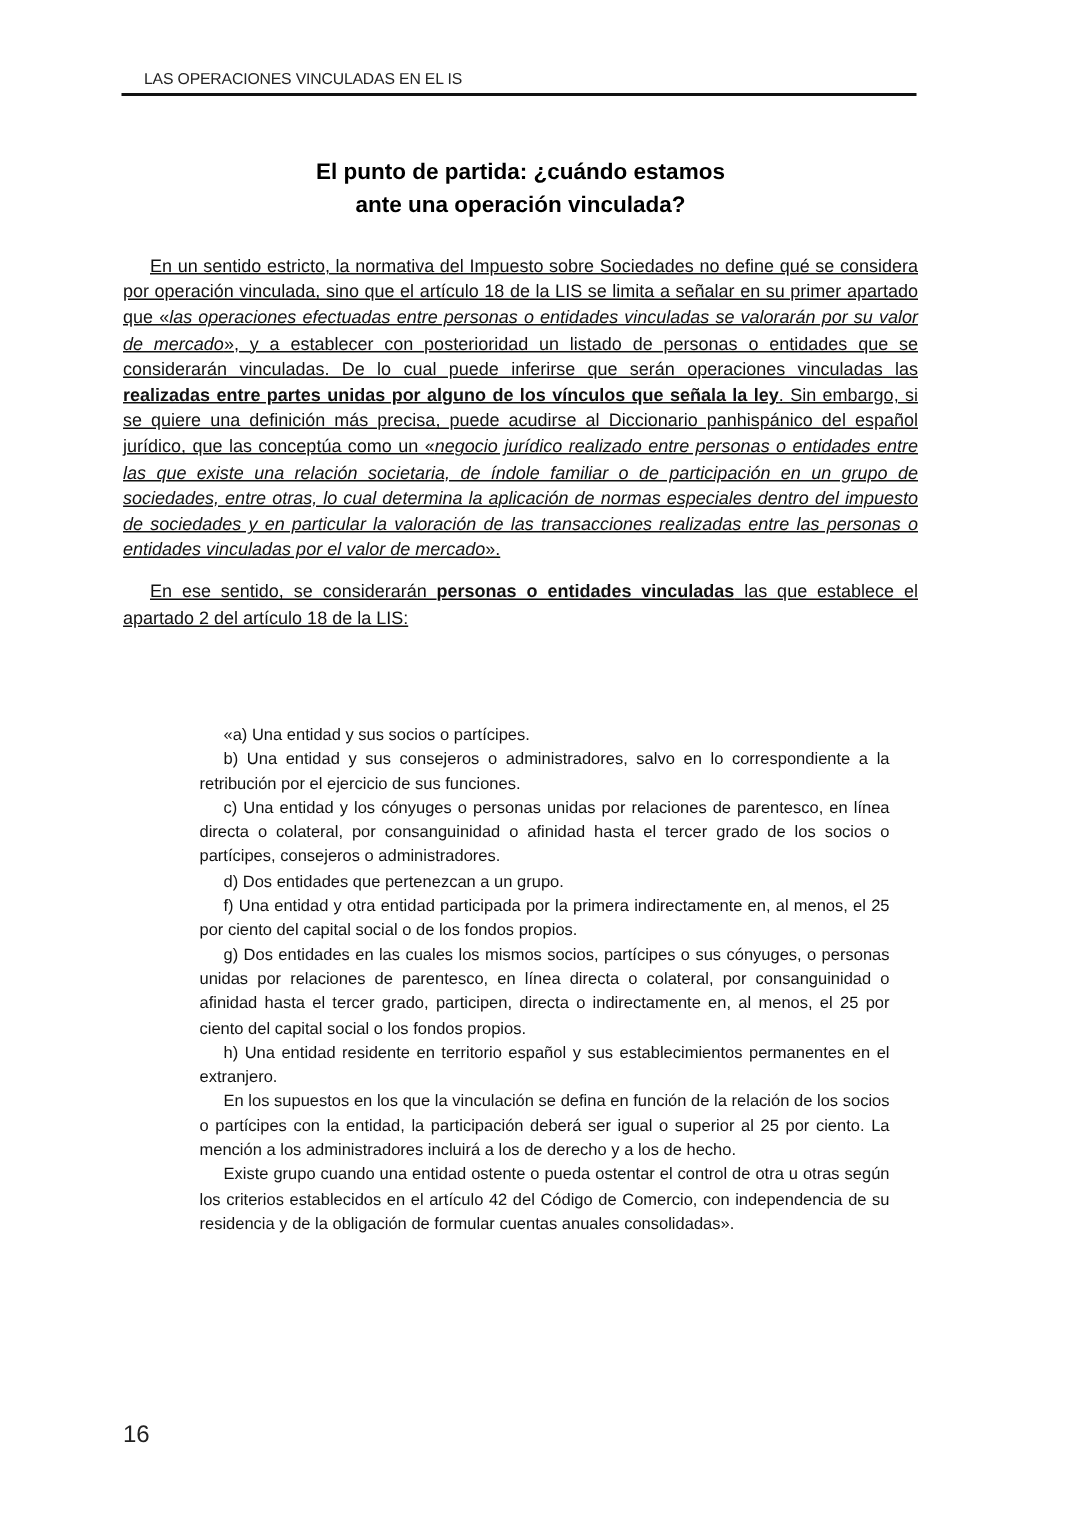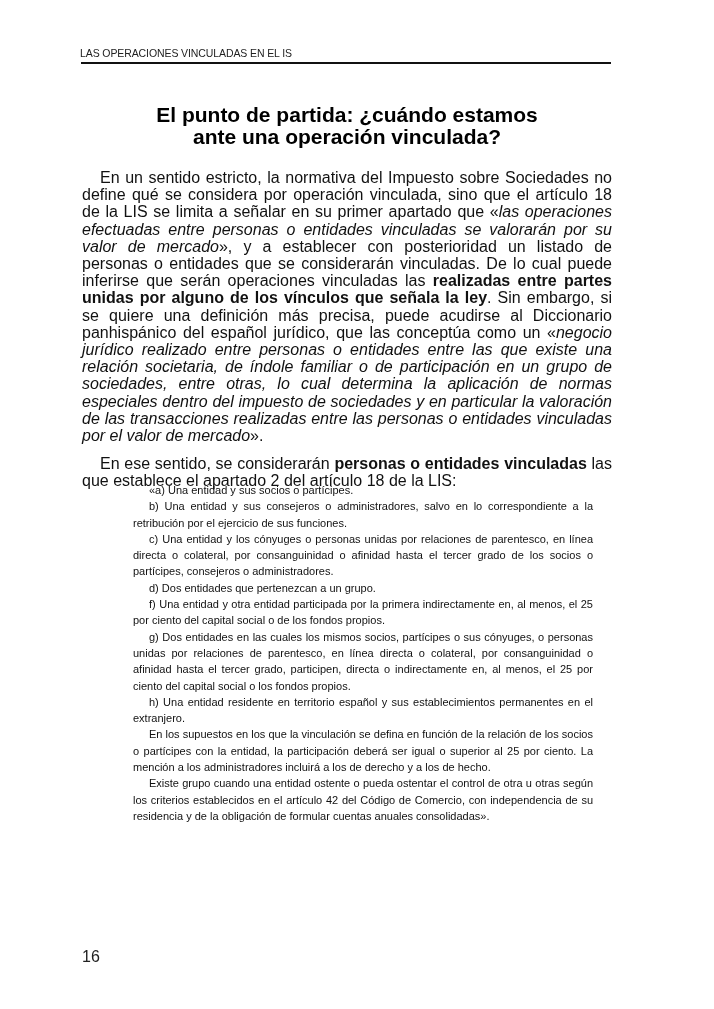--- a/index.html
+++ b/index.html
@@ -1,21 +1,21 @@
 <!DOCTYPE html>
 <html><head>
 <meta charset="utf-8">
 <style>
   html, body { margin: 0; padding: 0; background: #ffffff; }
   body { width: 714px; height: 1009px; position: relative; overflow: hidden; color: #111; font-family: "Liberation Sans", sans-serif; }
-  .running-head { position: absolute; left: 80px; top: 47px; font-size: 10.5px; letter-spacing: -0.1px; color: #222; }
+  .running-head { position: absolute; left: 96px; top: 47px; font-size: 10.5px; letter-spacing: -0.1px; color: #222; }
   .head-rule { position: absolute; left: 81px; top: 62px; width: 530px; height: 2px; background: #111; }
-  .title { position: absolute; left: 82px; top: 104px; width: 530px; text-align: center; font-weight: bold; font-size: 21px; line-height: 22px; color: #000; }
+  .title { position: absolute; left: 82px; top: 104px; width: 530px; text-align: center; font-weight: bold; font-size: 15px; line-height: 22px; color: #000; }
   .title span { display: block; }
-  .body { position: absolute; left: 82px; top: 169px; width: 530px; font-size: 16px; line-height: 17.2px; text-align: justify; hyphens: manual; }
+  .body { position: absolute; left: 82px; top: 169px; width: 530px; font-size: 12px; line-height: 17.2px; text-align: justify; hyphens: manual; text-decoration: underline; }
   .body p { margin: 0; text-indent: 18px; }
   .body p + p { margin-top: 11px; }
   .quote { position: absolute; left: 133px; top: 482px; width: 460px; font-size: 11px; line-height: 16.3px; text-align: justify; }
   .quote p { margin: 0; text-indent: 16px; }
   .page-number { position: absolute; left: 82px; top: 948px; font-size: 16px; color: #222; }
   b { font-weight: bold; }
 </style>
 </head>
 <body>
 

